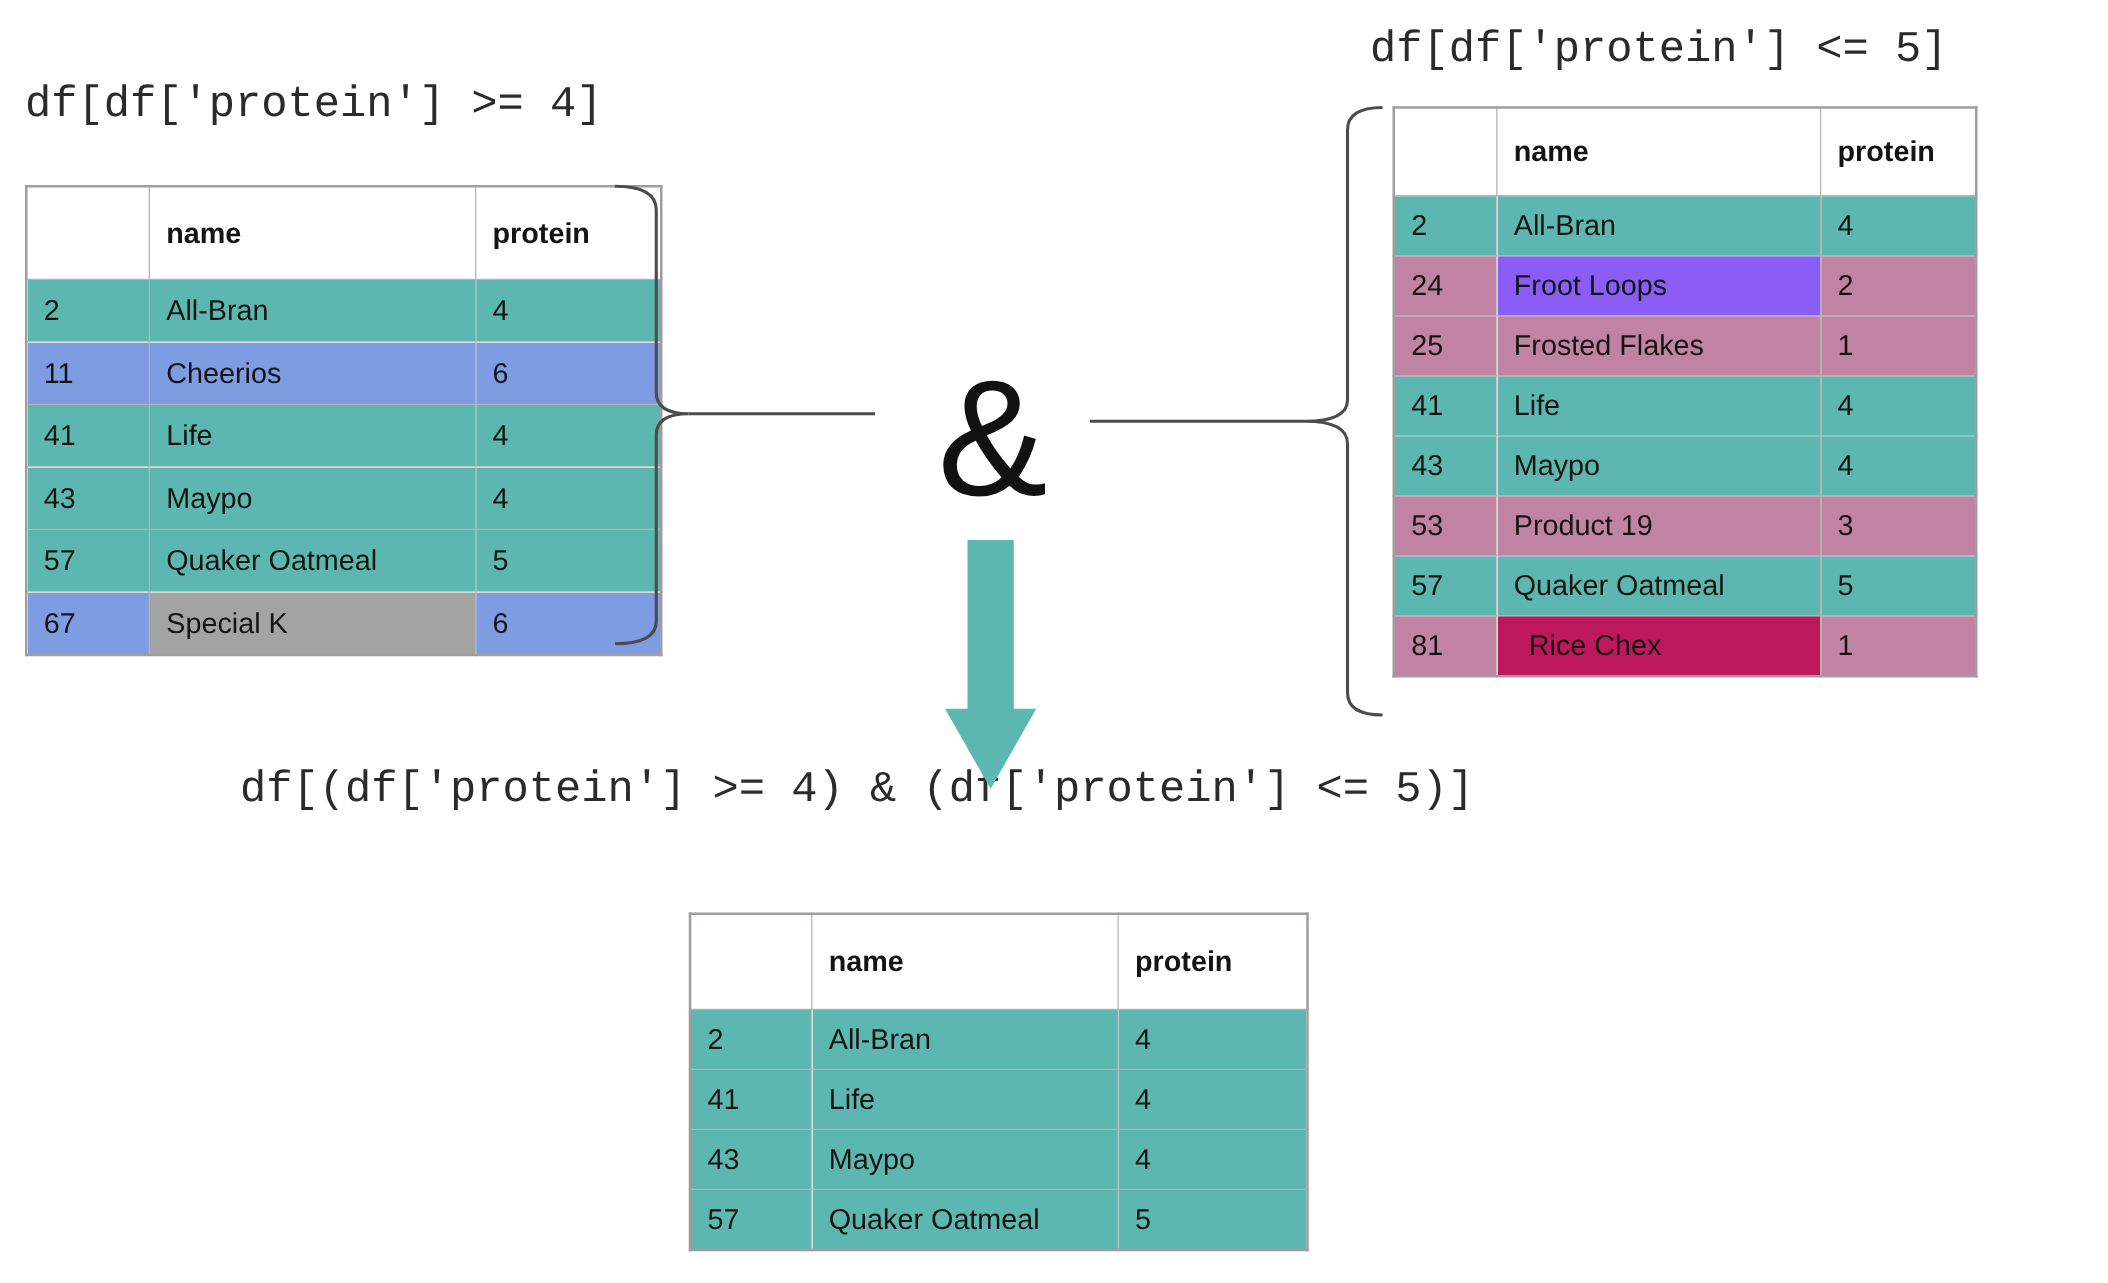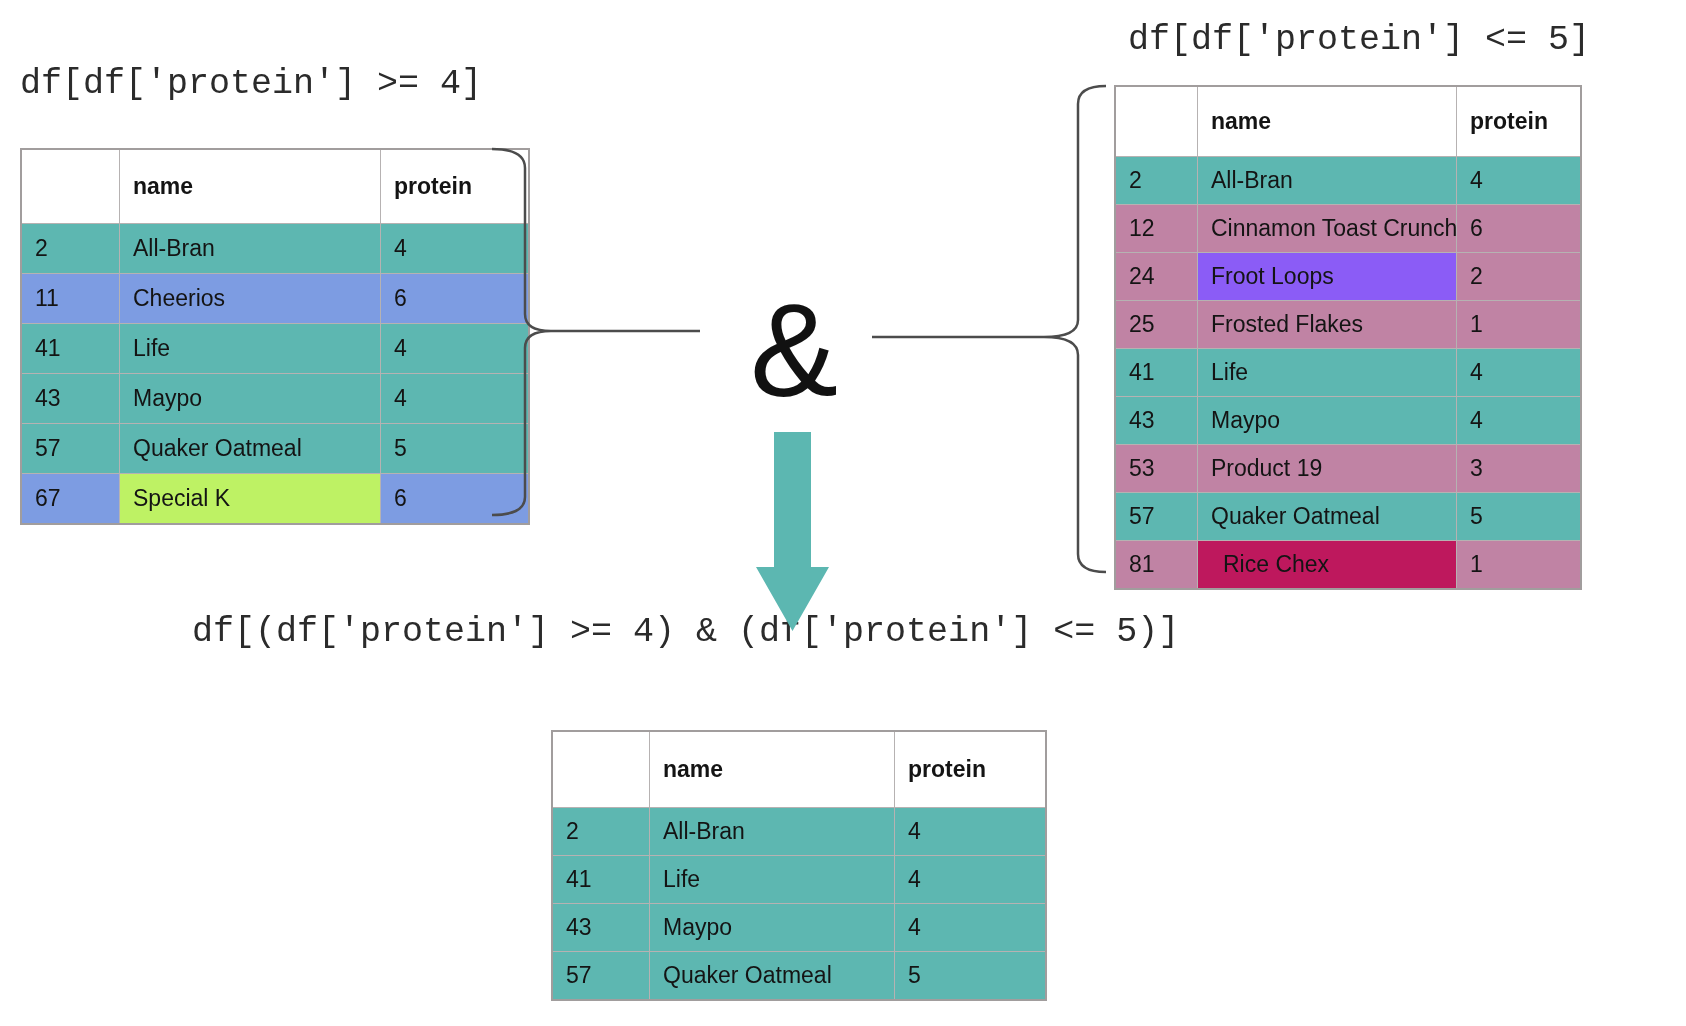--- a/index.html
+++ b/index.html
@@ -12,21 +12,21 @@
   }
   .code-title{
     position:absolute;
     font-family:"Liberation Mono","DejaVu Sans Mono",monospace;
     font-size:35px;
     color:#2b2b2b;
     white-space:pre;
     letter-spacing:0px;
   }
   #left-title{left:20px;top:64px;}
-  #right-title{left:1128px;top:20px;}
+  #right-title{left:1096px;top:20px;}
   #result-title{left:192px;top:612px;}
 
   table.tbl{
     position:absolute;
     border-collapse:collapse;
     table-layout:fixed;
     border:2px solid #a19d9d;
   }
   table.tbl td{
     border:1px solid #b6b2b2;
@@ -119,44 +119,39 @@
           <td style="background: rgb(93, 183, 177);">Maypo</td>
           <td style="background: rgb(93, 183, 177);">4</td>
         </tr>
         <tr>
           <td style="background: rgb(93, 183, 177);">57</td>
           <td style="background: rgb(93, 183, 177);">Quaker Oatmeal</td>
           <td style="background: rgb(93, 183, 177);">5</td>
         </tr>
         <tr>
           <td style="background: rgb(125, 156, 226);">67</td>
-          <td style="background: #bef264;">Special K</td>
+          <td style="background: #a3a3a3;">Special K</td>
           <td style="background: rgb(125, 156, 226);">6</td>
         </tr>
       </tbody>
     </table>
 
   <table id="tbl-right" class="tbl">
       <thead>
         <tr>
           <td></td>
           <td>name</td>
           <td>protein</td>
         </tr>
       </thead>
       <tbody>
         <tr>
           <td style="background: rgb(93, 183, 177);">2</td>
           <td style="background: rgb(93, 183, 177);">All-Bran</td>
           <td style="background: rgb(93, 183, 177);">4</td>
-        </tr>
-        <tr>
-          <td style="background: rgb(192, 131, 164);">12</td>
-          <td style="background: rgb(192, 131, 164);">Cinnamon Toast Crunch</td>
-          <td style="background: rgb(192, 131, 164);">6</td>
         </tr>
         <tr>
           <td style="background: rgb(192, 131, 164);">24</td>
           <td style="background: #8b5cf6;">Froot Loops</td>
           <td style="background: rgb(192, 131, 164);">2</td>
         </tr>
         <tr>
           <td style="background: rgb(192, 131, 164);">25</td>
           <td style="background: rgb(192, 131, 164); margin-left: 12px;">Frosted Flakes</td>
           <td style="background: rgb(192, 131, 164);">1</td>

